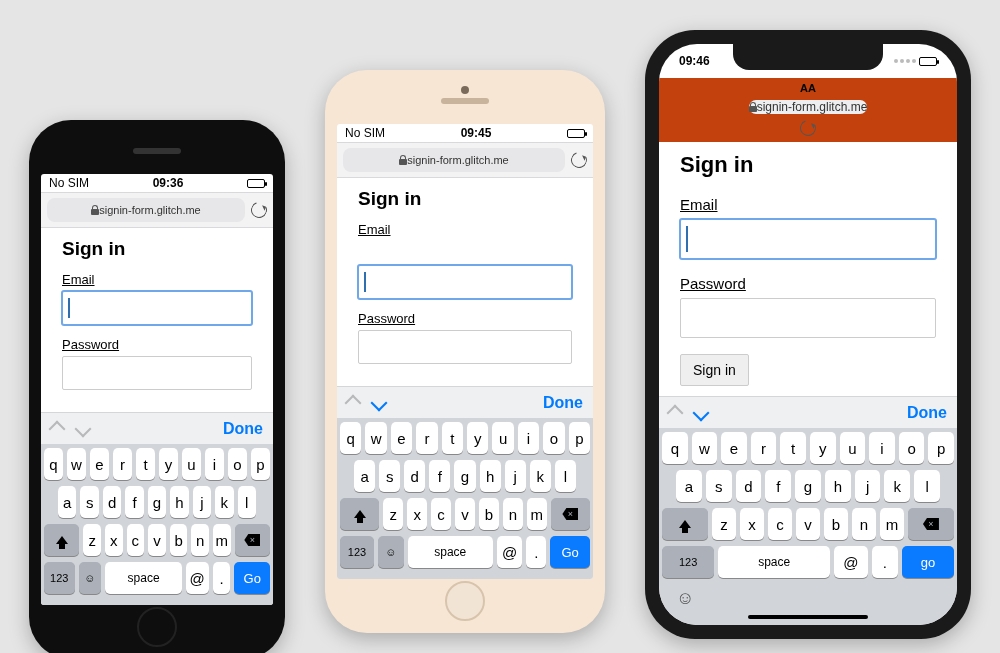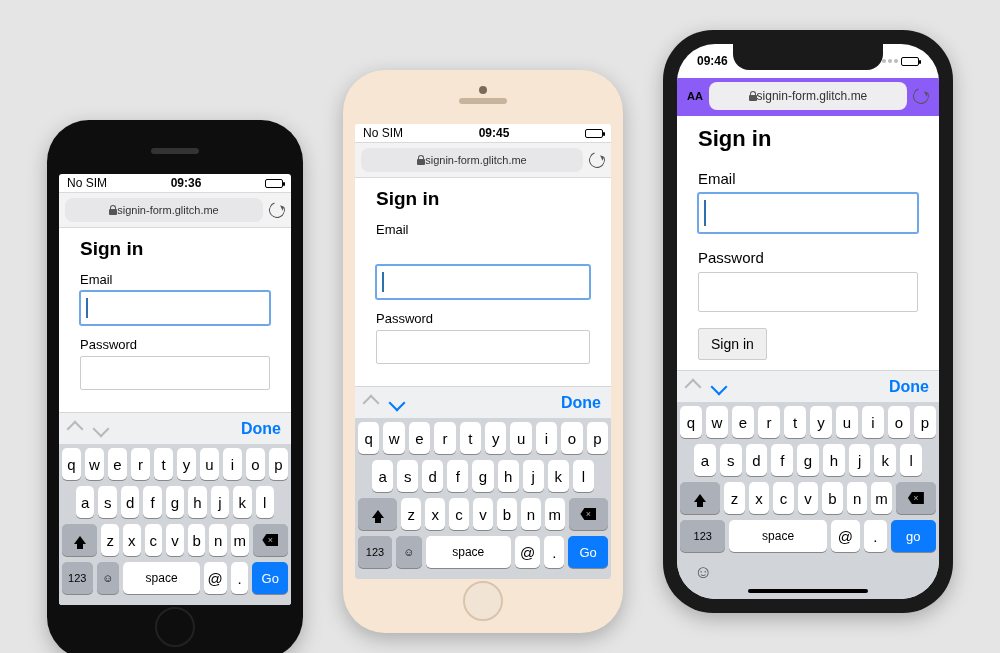--- a/index.html
+++ b/index.html
@@ -19,21 +19,21 @@
   .phone {
     position: relative;
     border-radius: 42px;
     display: flex;
     flex-direction: column;
     overflow: hidden;
     box-shadow: 0 6px 20px rgba(0,0,0,.25);
   }
   .phone-black { background:#0e0e0e; padding:54px 12px 54px 12px; width:256px; margin-top:90px;}
   .phone-gold  { background:#f7e6d4; padding:54px 12px 54px 12px; width:280px; margin-top:40px;}
-  .phone-x     { background:#1a1a1a; padding:14px; width:290px; border-radius:50px; margin-top:0;}
+  .phone-x     { background:#1a1a1a; padding:14px; width:326px; border-radius:50px; margin-top:0;}
   .phone-x .screen { border-radius:38px; position:relative; }
   .phone-x .notch {
     position:absolute; top:0; left:50%; transform:translateX(-50%);
     width:150px; height:26px; background:#1a1a1a;
     border-bottom-left-radius:16px; border-bottom-right-radius:16px; z-index:30;
   }
 
   
   .speaker { position:absolute; top:28px; left:50%; transform:translateX(-50%);
              width:48px; height:6px; border-radius:3px; }
@@ -56,36 +56,36 @@
   .batt{display:flex;align-items:center;gap:3px;}
   .batt-shell{width:18px;height:9px;border:1px solid #000;border-radius:2px;position:relative;}
   .batt-shell::after{content:"";position:absolute;right:-3px;top:2px;width:2px;height:4px;background:#000;border-radius:1px;}
   .batt-fill{height:100%;background:#34c759;width:70%;border-radius:1px;}
   .dots{display:flex;gap:2px;}
   .dots i{width:4px;height:4px;border-radius:50%;background:#bbb;}
 
   
   .urlbar{background:#f3f3f4;border-top:1px solid #d9d9db;border-bottom:1px solid #d9d9db;
           display:flex;align-items:center;padding:5px 6px;gap:6px;}
-  .urlbar.x{background:#8b5cf6;border:none;padding:4px 10px 6px 10px;}
+  .urlbar.x{background:#c2410c;border:none;padding:4px 10px 6px 10px;flex-direction:column;}
   .aa{font-size:11px;font-weight:600;}
   .urlfield{flex:1;background:#e7e7e9;border-radius:8px;height:24px;
             display:flex;align-items:center;justify-content:center;gap:0;font-size:11px;color:#333;}
   .urlbar.x .urlfield{background:#eeeef0;height:28px;font-size:12px;}
   .lock{width:8px;height:10px;position:relative;}
   .lock::before{content:"";position:absolute;bottom:0;width:8px;height:6px;background:#555;border-radius:1px;}
   .lock::after{content:"";position:absolute;top:0;left:1px;width:4px;height:5px;border:1px solid #555;border-bottom:none;border-radius:3px 3px 0 0;}
   .refresh{width:16px;height:16px;border:1.5px solid #555;border-radius:50%;border-top-color:transparent;position:relative;transform:rotate(25deg);}
   .refresh::after{content:"";position:absolute;top:-2px;right:-1px;border:3px solid transparent;border-bottom-color:#555;transform:rotate(40deg);}
 
   
   .page{flex:1;padding:10px 21px;overflow:hidden;position:relative;}
   .page h1{font-size:19px;font-weight:700;margin-bottom:12px;}
   .page.big h1{font-size:22px;margin-bottom:18px;}
-  .lbl{font-size:13px;margin-bottom:4px;display:block;}
+  .lbl{font-size:13px;margin-bottom:4px;display:block;text-decoration:underline;}
   .page.big .lbl{font-size:15px;margin-bottom:6px;}
   .inp{width:100%;height:34px;border:1px solid #ccc;border-radius:2px;background:#fff;
        padding:0 6px;position:relative;margin-bottom:12px;}
   .page.big .inp{height:40px;margin-bottom:16px;}
   .inp.focus{border:1px solid #6ea8e8;box-shadow:0 0 0 1px #6ea8e8;}
   .cursor{position:absolute;left:5px;top:6px;bottom:6px;width:2px;background:#2f6fb0;}
   .signin-btn{border:1px solid #ccc;background:#efefef;padding:7px 12px;font-size:14px;border-radius:2px;}
 
   
   .ctxmenu{position:absolute;background:#2b2b2c;color:#fff;font-size:11px;

